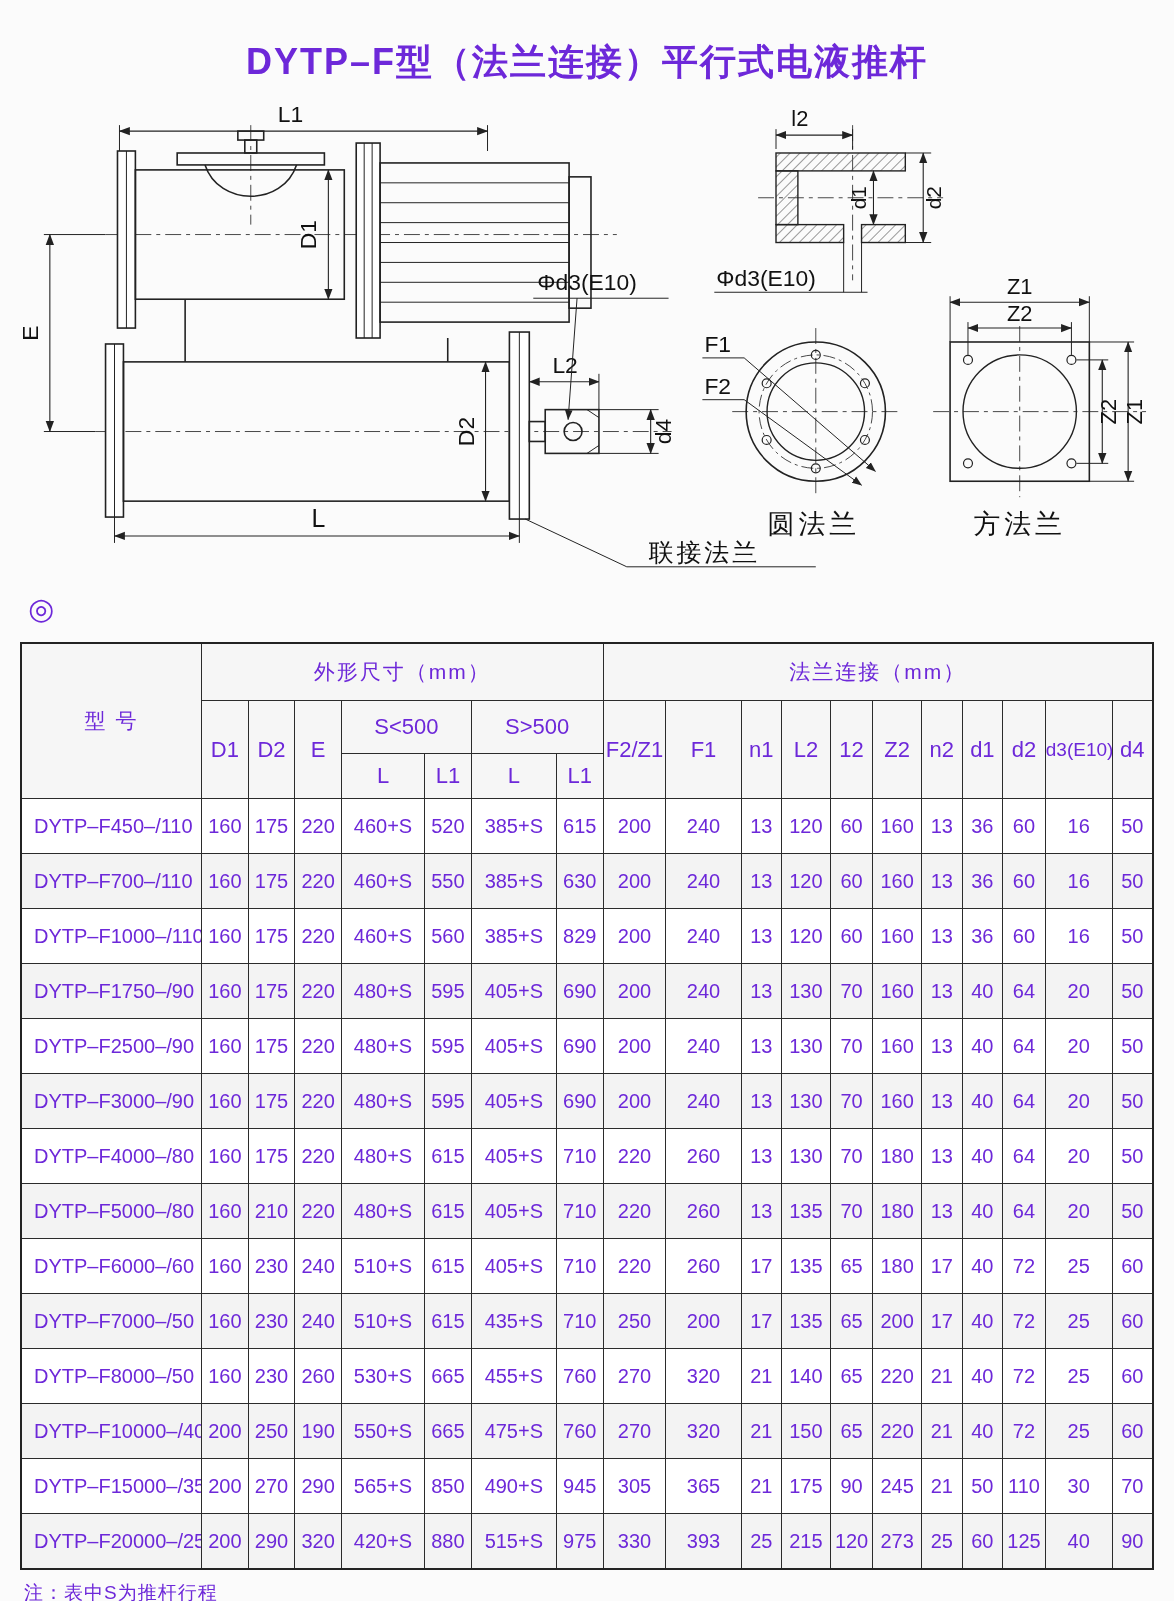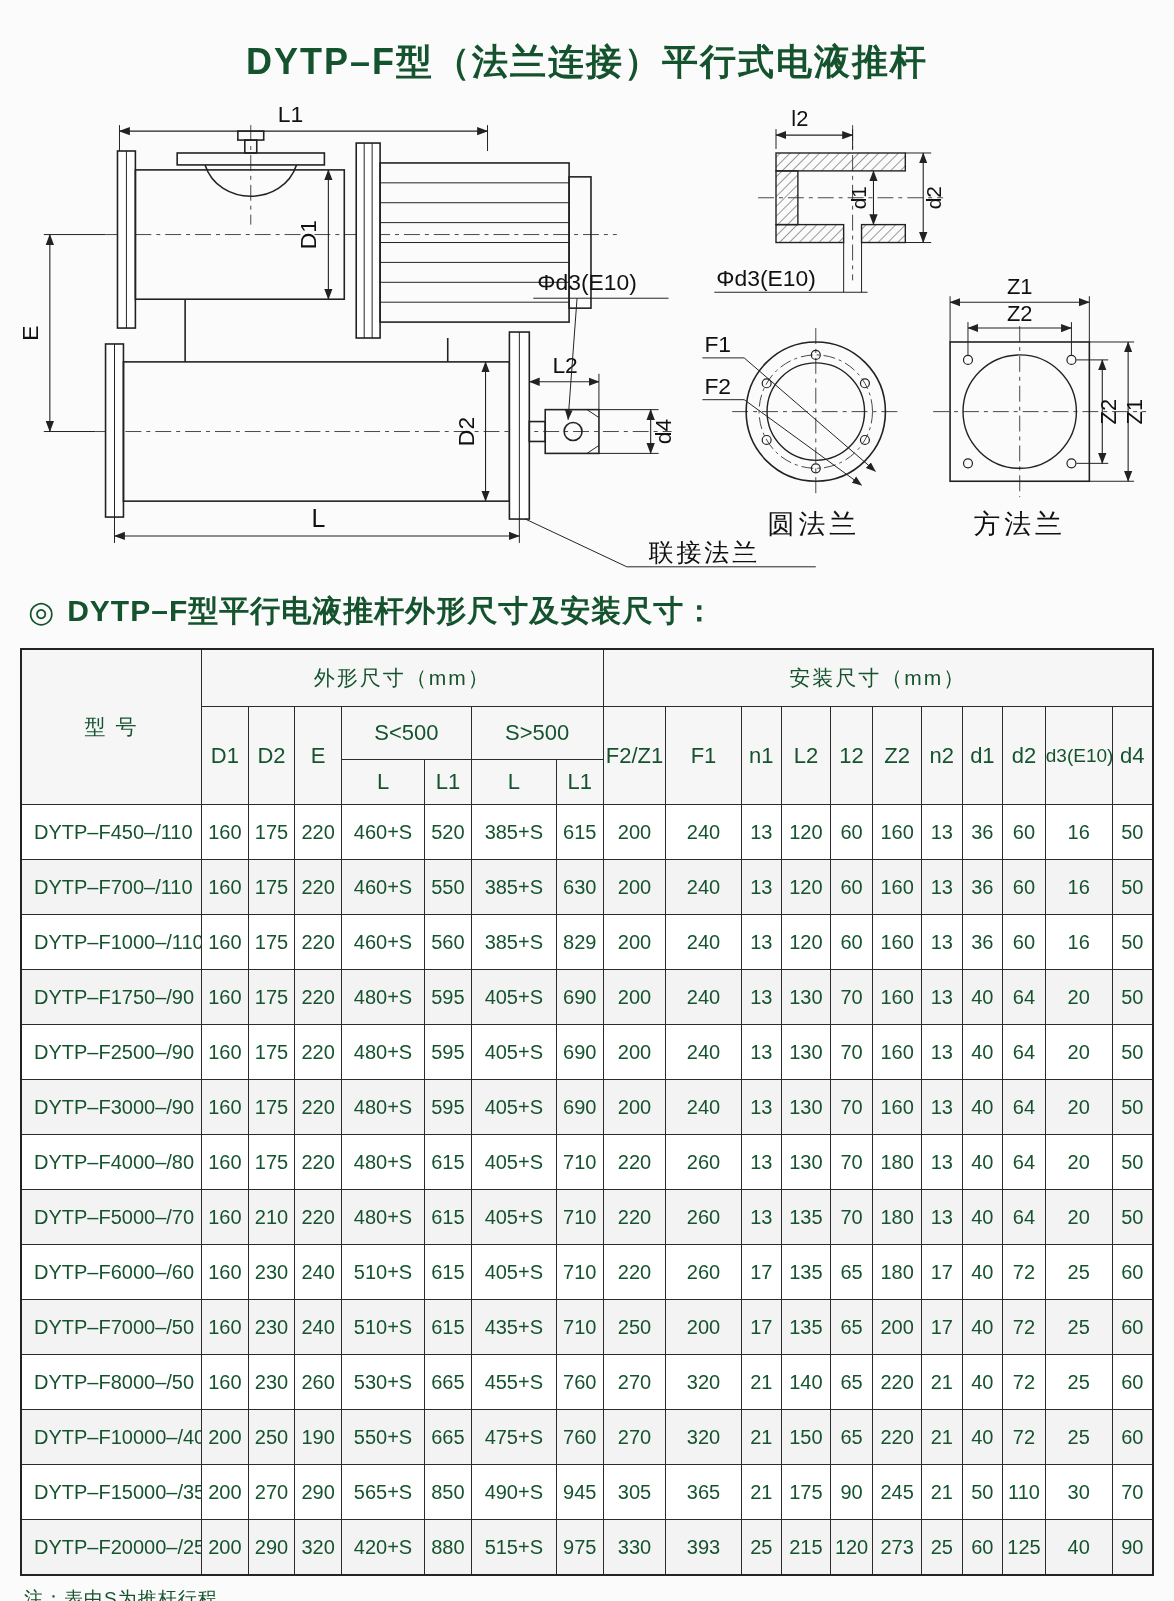--- a/index.html
+++ b/index.html
@@ -3,21 +3,21 @@
 <meta charset="utf-8">
 <style>
   html,body{margin:0;padding:0;background:#fbfbfb;}
   .page{
     position:relative;
     width:1174px;height:1601px;
     box-sizing:border-box;
     margin:0 auto;
     background:#fbfbfb;
     font-family:"Liberation Sans","DejaVu Sans",sans-serif;
-    color:#14532d;
+    color:#6d28d9;
     overflow:hidden;
   }
   .title{
     text-align:center;
     font-size:36px;
     font-weight:bold;
     letter-spacing:2px;
     margin:0;
     padding-top:38px;
   }
@@ -249,21 +249,20 @@
         <line x1="1114" y1="248" x2="1114" y2="388" stroke="#222" stroke-width="1.1" marker-start="url(#arr)" marker-end="url(#arr)"></line>
         <text transform="translate(1128,318) rotate(-90)" font-size="22" text-anchor="middle">Z1</text>
 
         <text x="1005" y="440" font-size="27" text-anchor="middle" letter-spacing="4">方法兰</text>
       </g>
     </svg>
   </div>
 
   <div class="section-heading">
     <span class="bullet">◎</span>
-    <span>DYTP–F型平行电液推杆外形尺寸及安装尺寸：</span>
   </div>
 
   <table class="spec">
     <colgroup>
       <col style="width:178px">
         <col style="width:46px">
         <col style="width:46px">
         <col style="width:46px">
       <col style="width:82px">
         <col style="width:46px">
@@ -278,21 +277,21 @@
         <col style="width:40px">
         <col style="width:40px">
       <col style="width:42px">
         <col style="width:66px">
         <col style="width:40px">
     </colgroup>
     <thead>
       <tr>
         <th class="grp" rowspan="3">型 号</th>
         <th class="grp" colspan="7">外形尺寸（mm）</th>
-        <th class="grp" colspan="11">安装尺寸（mm）</th>
+        <th class="grp" colspan="11">法兰连接（mm）</th>
       </tr>
       <tr>
         <th class="sub" rowspan="2">D1</th>
         <th class="sub" rowspan="2">D2</th>
         <th class="sub" rowspan="2">E</th>
         <th class="sub" colspan="2">S&lt;500</th>
         <th class="sub" colspan="2">S&gt;500</th>
         <th class="sub" rowspan="2">F2/Z1</th>
         <th class="sub" rowspan="2">F1</th>
         <th class="sub" rowspan="2">n1</th>
@@ -454,21 +453,21 @@
           <td>130</td>
           <td>70</td>
           <td>180</td>
           <td>13</td>
           <td>40</td>
           <td>64</td>
           <td>20</td>
           <td>50</td>
         </tr>
         <tr>
-          <td class="model">DYTP–F5000–/70</td>
+          <td class="model">DYTP–F5000–/80</td>
           <td>160</td>
           <td>210</td>
           <td>220</td>
           <td>480+S</td>
           <td>615</td>
           <td>405+S</td>
           <td>710</td>
           <td>220</td>
           <td>260</td>
           <td>13</td>

